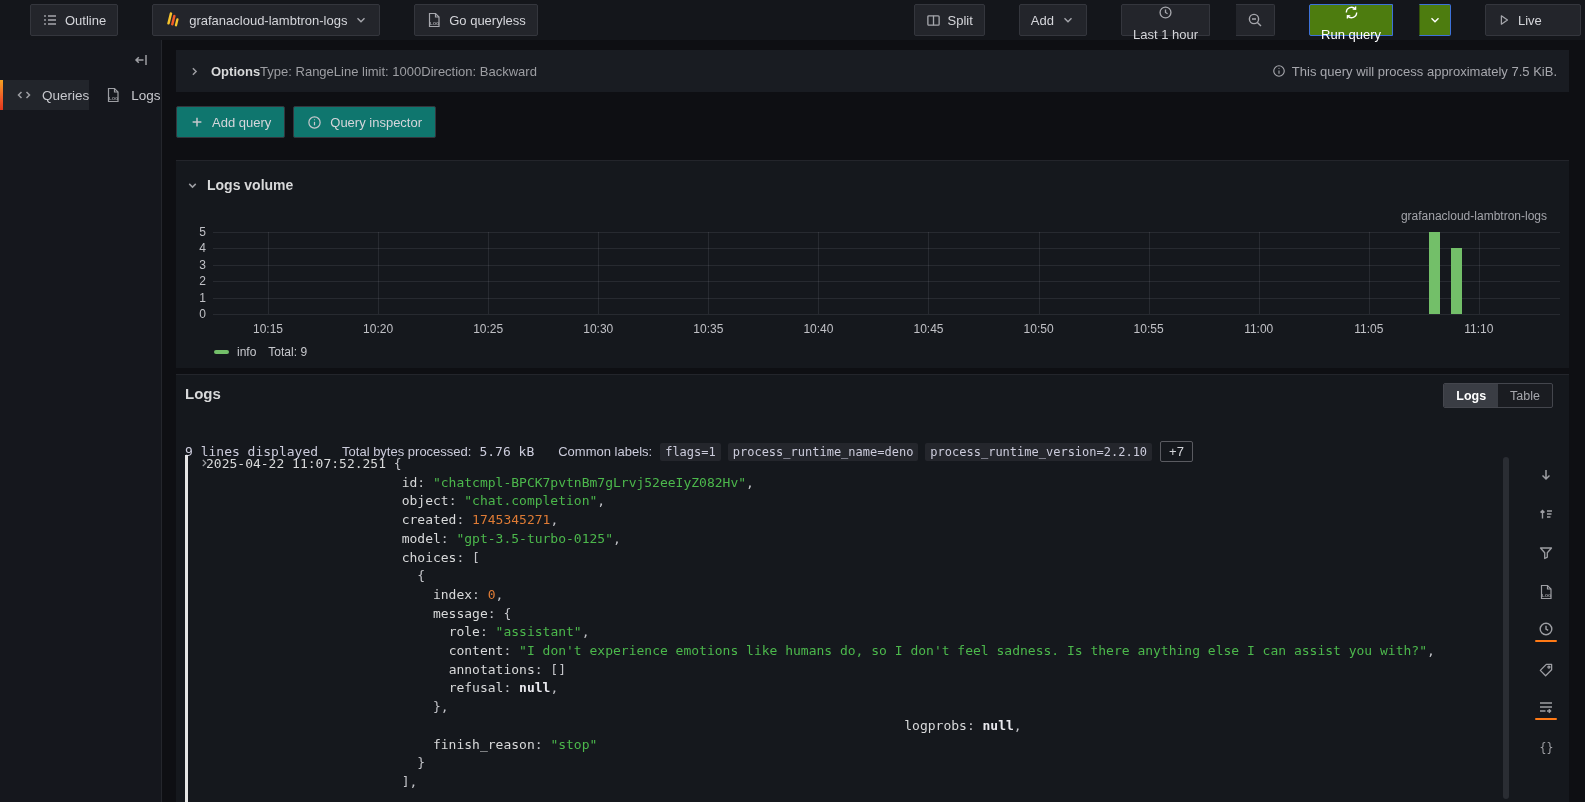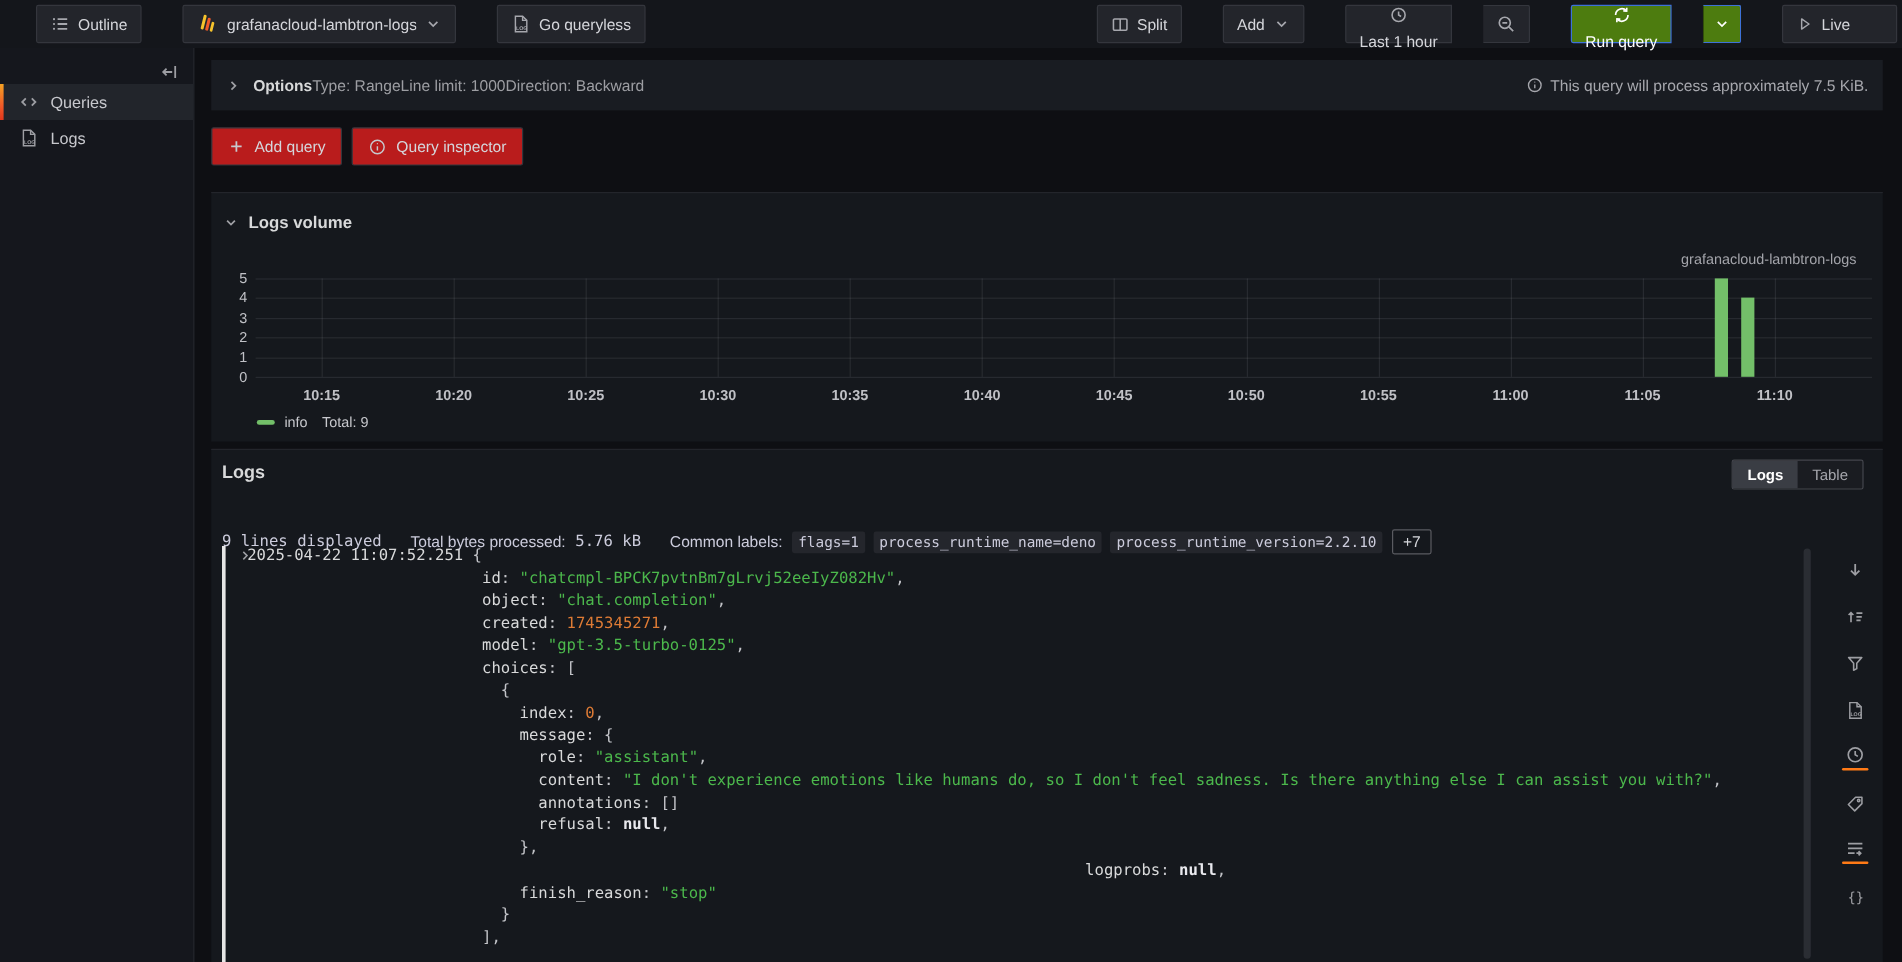--- a/index.html
+++ b/index.html
@@ -38,21 +38,21 @@
   
   .sidebar{
     position:absolute; top:40px; left:0; width:162px; bottom:0;
     background:#15171d; border-right:1px solid #24262c;
   }
   .collapse-btn{
     position:absolute; top:8px; right:8px; width:24px; height:24px;
     display:flex; align-items:center; justify-content:center; color:#9d9ea3;
     background:none; border:none; cursor:pointer;
   }
-  .side-nav{ margin-top:30px; display:flex; flex-direction:column; }
+  .side-nav{ margin-top:40px; display:flex; flex-direction:row; }
   .side-item{
     height:30px; display:flex; align-items:center; gap:10px; padding-left:13px;
     color:#c7c8cd; font-size:13.5px; cursor:pointer; border-left:3px solid transparent;
   }
   .side-item .ic{ color:#9d9ea3; }
   .side-item.active{
     background:#22252b;
     border-left:3px solid transparent;
     border-image:linear-gradient(180deg,#f5a623 0%,#f05a28 60%,#e0341b 100%) 1;
   }
@@ -64,38 +64,38 @@
   }
   .opt-left{ display:flex; align-items:center; gap:10px; cursor:pointer; color:#d8d9da; font-weight:700; }
   .opt-left .ic{ color:#9d9ea3; }
   .opt-sum{ color:#9d9ea3; font-size:13px; }
   .opt-right{ margin-left:auto; display:flex; align-items:center; gap:6px; color:#a6a7ad; font-size:13px; }
 
   
   .actions-row{ position:absolute; left:176px; top:106px; display:flex; gap:8px; }
   .abtn{
     height:32px; display:flex; align-items:center; gap:8px; padding:0 13px;
-    background:#b91c1c; border:1px solid #34363d; border-radius:2px;
+    background:#0f766e; border:1px solid #34363d; border-radius:2px;
     color:#d5d6db; font-size:13px; font-weight:500; cursor:pointer;
   }
   .abtn .ic{ color:#c7c8cd; }
 
   
   .volume-panel{
     position:absolute; left:176px; top:160px; width:1393px; height:208px;
     background:#15181d; border-top:1px solid #23252b; overflow:hidden;
   }
   .vol-header{
     position:absolute; top:16px; left:10px; display:flex; align-items:center; gap:8px;
     font-size:14px; font-weight:700; color:#d8d9da; cursor:pointer;
   }
   .vol-header .ic{ color:#9d9ea3; }
   .series-label{ position:absolute; top:48px; right:22px; font-size:12px; color:#a3a4aa; }
   .ytick{ position:absolute; left:0; width:30px; text-align:right; font-size:12px; color:#c0c1c6; height:16px; line-height:16px; }
-  .xtick{ position:absolute; width:56px; text-align:center; font-size:12px; color:#c0c1c6;font-weight:bold; }
+  .xtick{ position:absolute; width:56px; text-align:center; font-size:12px; color:#c0c1c6; }
   .glh,.glv{ position:absolute; background:rgba(204,204,220,0.10); }
   .glh{ height:1px; }
   .glv{ width:1px; }
   .vbar{ position:absolute; border-radius:0; }
   .legend{ position:absolute; left:38px; top:184px; display:flex; align-items:center; gap:8px; font-size:12px; color:#c7c8cd; }
   .legend-dash{ width:15px; height:4px; border-radius:2px; }
   .legend-total{ margin-left:4px; }
 
   
   .logs-panel{

